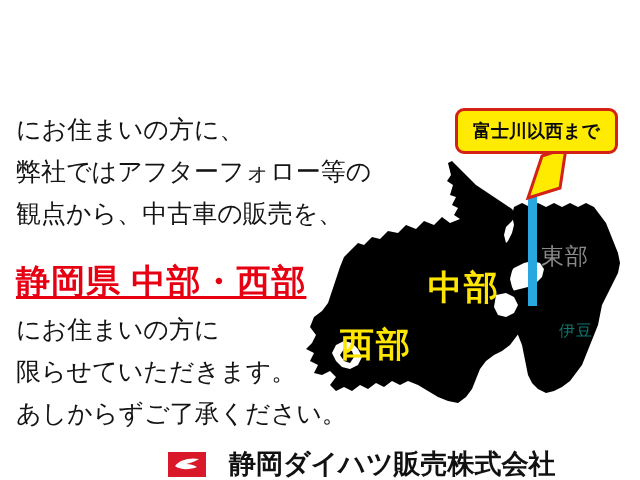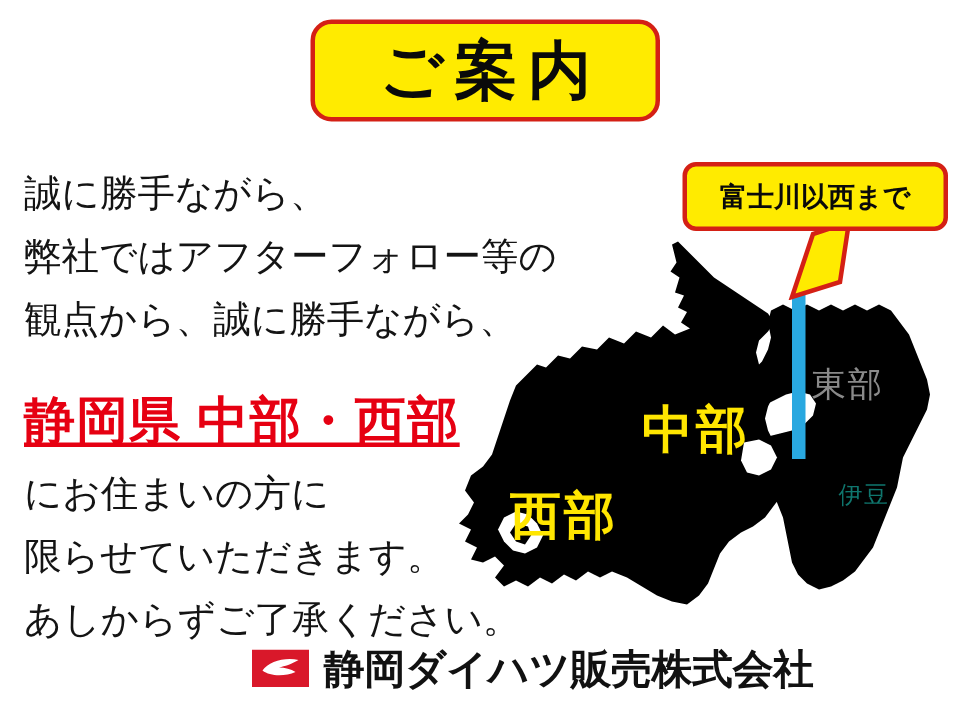--- a/index.html
+++ b/index.html
@@ -122,21 +122,21 @@
     width: 9px;
     height: 110px;
     background: #29a8e0;
   }
 
   
   #callout {
     position: absolute;
     left: 455px;
     top: 108px;
-    width: 177px;
+    width: 163px;
     height: 46px;
     background: #ffeb00;
     border: 3px solid #d42015;
     border-radius: 9px;
     box-sizing: border-box;
     display: flex;
     align-items: center;
     justify-content: center;
   }
   #callout-text {
@@ -151,23 +151,24 @@
     left: 520px;
     top: 148px;
     width: 48px;
     height: 52px;
   }
 
   
   #footer {
     position: absolute;
     left: 168px;
-    top: 433px;
+    top: 451px;
     display: flex;
-    align-items: flex-start;
+    align-items: center;
+    gap: 13px;
   }
   #daihatsu-logo {
     width: 38px;
     height: 25px;
     margin-right: 10px;
     flex: none;
   }
   #company-name {
     font-size: 27px;
     font-weight: bold;
@@ -175,28 +176,25 @@
     letter-spacing: 0px;
     white-space: nowrap;
     line-height: 1;
   }
 </style>
 </head>
 <body>
 
 <div id="notice-page">
 
-  <div id="title-banner">
-    <span id="title-text">ご案内</span>
-  </div>
 
   <div id="body-copy">
-    <div class="copy-line">誠に勝手ながら、</div>
+    <div class="copy-line">にお住まいの方に、</div>
     <div class="copy-line">弊社ではアフターフォロー等の</div>
-    <div class="copy-line">観点から、誠に勝手ながら、</div>
+    <div class="copy-line">観点から、中古車の販売を、</div>
     <div class="copy-line emphasis">静岡県 中部・西部</div>
     <div class="copy-line">にお住まいの方に</div>
     <div class="copy-line">限らせていただきます。</div>
     <div class="copy-line">あしからずご了承ください。</div>
   </div>
 
   <div id="map-area">
     <svg id="map-svg" width="340" height="270" viewBox="0 0 340 270">
       <path fill="#000000" d="
         M148,18 L151,30 L147,36 L153,40 L150,50 L156,52 L152,60 L158,63

